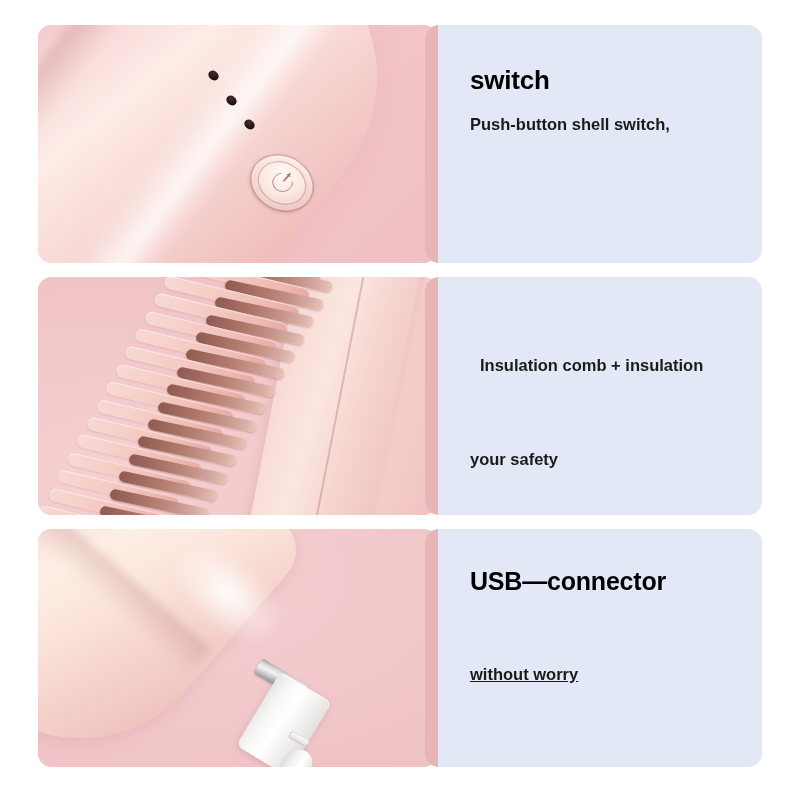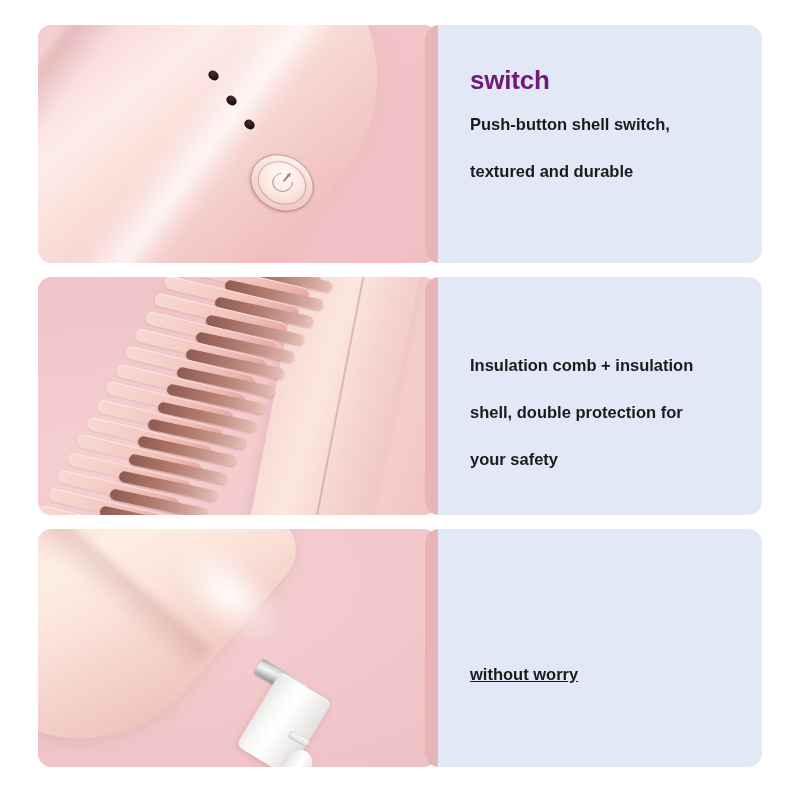--- a/index.html
+++ b/index.html
@@ -30,34 +30,34 @@
     position:absolute;left:425px;top:0;width:337px;height:238px;
     background:#e3e8f6;border-radius:14px;overflow:hidden;
   }
   .card .accent{
     position:absolute;left:0;top:0;width:13px;height:238px;
     background:#e8b5b6;border-radius:14px 0 0 14px;
   }
   .card .body{position:absolute;left:45px;top:0;right:14px;height:238px;}
   .card h2{
     margin:0;position:absolute;top:40px;left:0;
-    font-size:25px;font-weight:bold;color:#701a75;
+    font-size:25px;font-weight:bold;color:#000000;
     letter-spacing:-0.2px;line-height:1;
   }
   .card .line{
     position:absolute;left:0;font-size:16.5px;font-weight:bold;
     color:#1b1b1b;line-height:1;white-space:nowrap;
   }
   .card .l0{top:91px;}
   .card .l1{top:138px;}
   .card .l2{top:185px;}
   
   .card-1 h2{top:42px;font-size:26px;}
   .card-2 h2{top:33px;}
-  .card-2 .l0{top:80px;}
+  .card-2 .l0{top:80px;margin-left:10px;}
   .card-2 .l1{top:127px;}
   .card-2 .l2{top:174px;}
   .card-3 h2{top:40px;}
   .card-3 .l0{top:90px;}
   .card-3 .l1{top:137px;text-decoration:underline;}
 
   
   .p1-bg{position:absolute;inset:0;
     background:
       radial-gradient(120% 90% at 12% 95%, #f6d2d4 0%, #f2c6c9 45%, #efbfc3 100%);
@@ -275,21 +275,20 @@
         </div>
         <div class="p1-vig"></div>
       </div>
     </div>
 
     <div class="card card-1">
       <div class="accent"></div>
       <div class="body">
         <h2>switch</h2>
         <div class="line l0">Push-button shell switch,</div>
-        <div class="line l1">textured and durable</div>
       </div>
     </div>
   </div>
 
   <div class="row row-2">
 
     <div class="photo">
       <div class="scene">
         <div class="p2-bg"></div>
         <div class="p2-stage">
@@ -331,21 +330,20 @@
             </div>
         </div>
         <div class="p2-vig"></div>
       </div>
     </div>
 
     <div class="card card-2">
       <div class="accent"></div>
       <div class="body">
         <div class="line l0">Insulation comb + insulation</div>
-        <div class="line l1">shell, double protection for</div>
         <div class="line l2">your safety</div>
       </div>
     </div>
   </div>
 
   <div class="row row-3">
 
     <div class="photo">
       <div class="scene">
         <div class="p3-bg"></div>
@@ -356,18 +354,19 @@
         <div class="p3-plug"></div>
         <div class="p3-cable-seam"></div>
         <div class="p3-cable"></div>
         <div class="p3-vig"></div>
       </div>
     </div>
 
     <div class="card card-3">
       <div class="accent"></div>
       <div class="body">
+        <h2>USB—connector</h2>
         <div class="line l1">without worry</div>
       </div>
     </div>
   </div>
 
 </div>
 
 </body></html>

